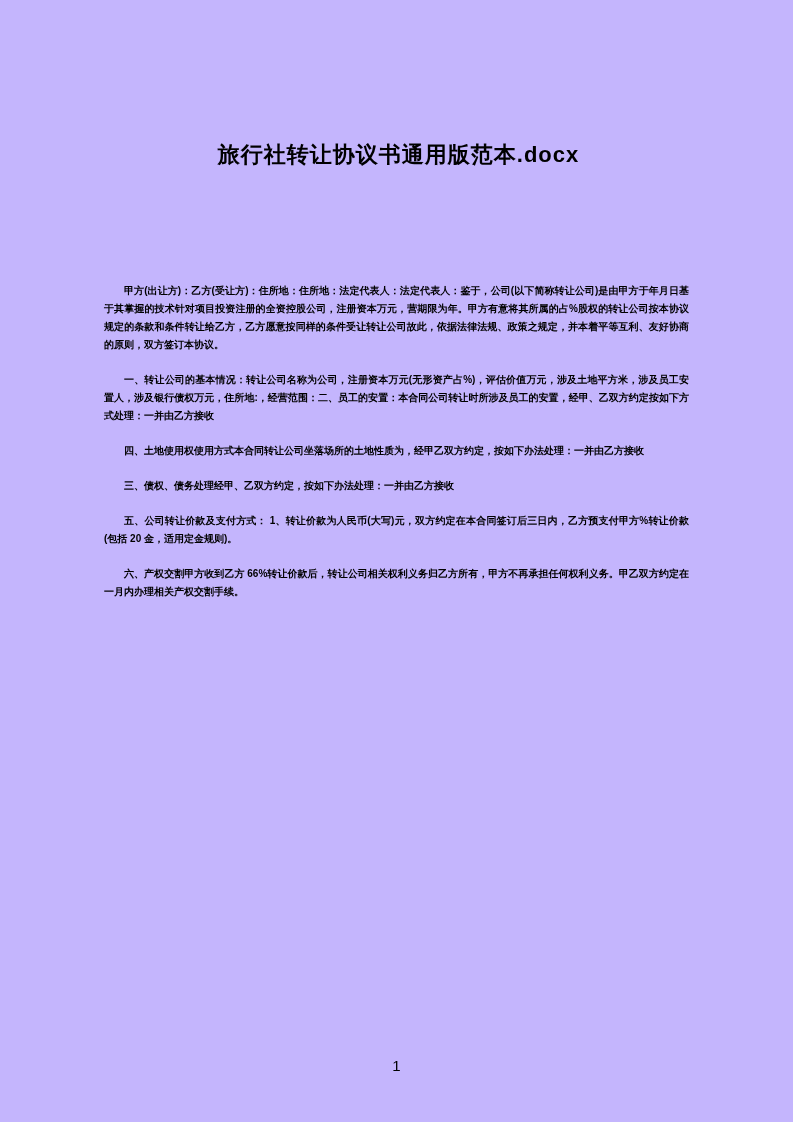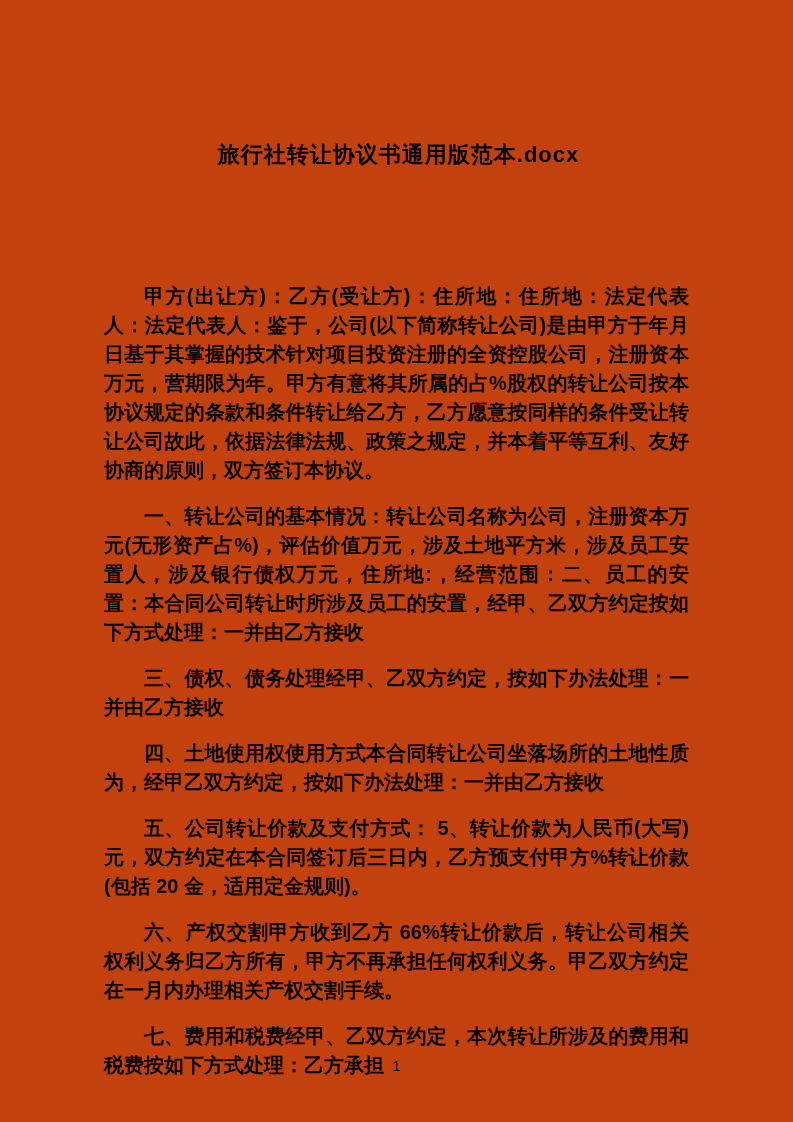--- a/index.html
+++ b/index.html
@@ -5,43 +5,43 @@
   html, body {
     margin: 0;
     padding: 0;
     background: #ffffff;
   }
   .page {
     position: relative;
     width: 793px;
     height: 1122px;
     margin: 0 auto;
-    background: #c2410c;
+    background: #c4b5fd;
     overflow: hidden;
     font-family: "Liberation Sans", sans-serif;
     color: #000000;
     box-sizing: border-box;
   }
   .content {
     position: absolute;
     top: 140px;
     left: 104px;
     right: 100px;
   }
   .doc-title {
     text-align: center;
     font-size: 22px;
     font-weight: 700;
     letter-spacing: 1px;
     margin: 0 0 112px 0;
   }
   .para {
-    font-size: 20px;
+    font-size: 10px;
     font-weight: 700;
-    line-height: 29px;
+    line-height: 18px;
     text-indent: 2em;
     text-align: justify;
     margin: 0 4px 17px 0;
     word-break: break-all;
   }
   .page-number {
     position: absolute;
     bottom: 48px;
     left: 0;
     width: 100%;
@@ -54,26 +54,25 @@
 <body>
 
 <div class="page">
   <div class="content">
     <h1 class="doc-title">旅行社转让协议书通用版范本.docx</h1>
 
     <p class="para">甲方(出让方)：乙方(受让方)：住所地：住所地：法定代表人：法定代表人：鉴于，公司(以下简称转让公司)是由甲方于年月日基于其掌握的技术针对项目投资注册的全资控股公司，注册资本万元，营期限为年。甲方有意将其所属的占%股权的转让公司按本协议规定的条款和条件转让给乙方，乙方愿意按同样的条件受让转让公司故此，依据法律法规、政策之规定，并本着平等互利、友好协商的原则，双方签订本协议。</p>
 
     <p class="para">一、转让公司的基本情况：转让公司名称为公司，注册资本万元(无形资产占%)，评估价值万元，涉及土地平方米，涉及员工安置人，涉及银行债权万元，住所地:，经营范围：二、员工的安置：本合同公司转让时所涉及员工的安置，经甲、乙双方约定按如下方式处理：一并由乙方接收</p>
 
+    <p class="para">四、土地使用权使用方式本合同转让公司坐落场所的土地性质为，经甲乙双方约定，按如下办法处理：一并由乙方接收</p>
+
     <p class="para">三、债权、债务处理经甲、乙双方约定，按如下办法处理：一并由乙方接收</p>
 
-    <p class="para">四、土地使用权使用方式本合同转让公司坐落场所的土地性质为，经甲乙双方约定，按如下办法处理：一并由乙方接收</p>
-
-    <p class="para">五、公司转让价款及支付方式：  5、转让价款为人民币(大写)元，双方约定在本合同签订后三日内，乙方预支付甲方%转让价款(包括 20 金，适用定金规则)。</p>
+    <p class="para">五、公司转让价款及支付方式：  1、转让价款为人民币(大写)元，双方约定在本合同签订后三日内，乙方预支付甲方%转让价款(包括 20 金，适用定金规则)。</p>
 
 
     <p class="para">六、产权交割甲方收到乙方  66%转让价款后，转让公司相关权利义务归乙方所有，甲方不再承担任何权利义务。甲乙双方约定在一月内办理相关产权交割手续。</p>
 
-    <p class="para">七、费用和税费经甲、乙双方约定，本次转让所涉及的费用和税费按如下方式处理：乙方承担</p>
   </div>
 
   <div class="page-number">1</div>
 </div>
 
 </body></html>

